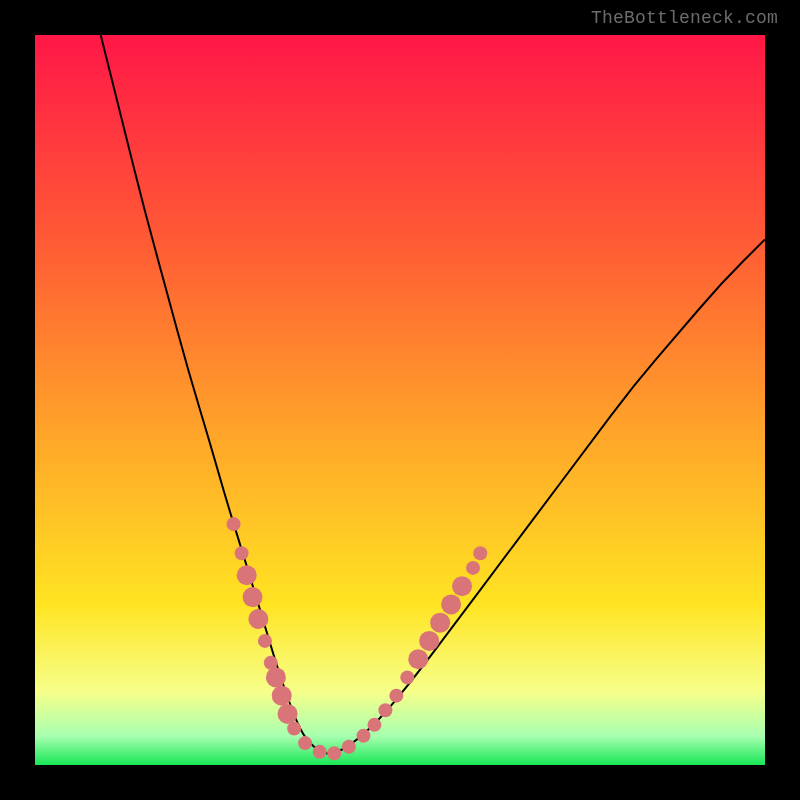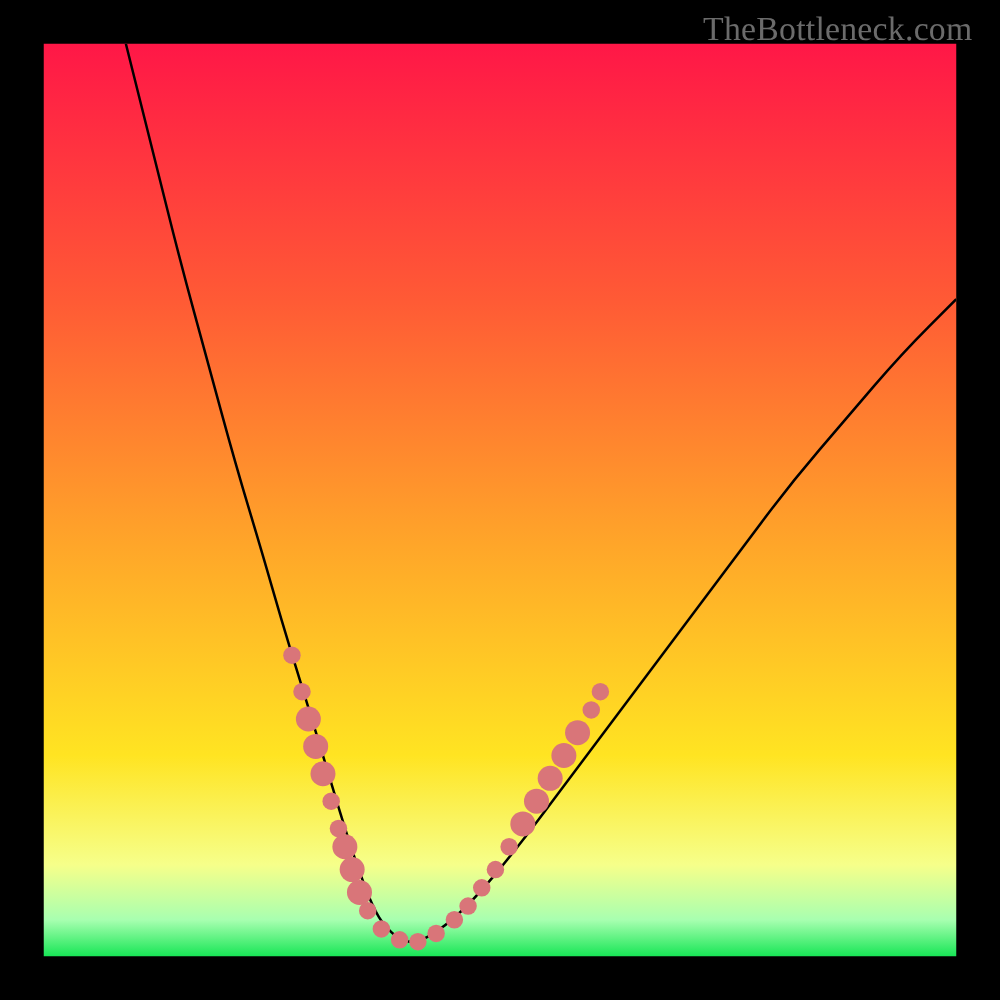--- a/index.html
+++ b/index.html
@@ -34,24 +34,24 @@
       var(--c-ylw2) 90%,
       var(--c-mint) 96%,
       var(--c-green) 100%
     );
   }
   .watermark {
     position: absolute;
     top: 8px;
     right: 22px;
     color: #6b6b6b;
-    font-size: 27px;
+    font-size: 18px;
     font-weight: 500;
     letter-spacing: 0.2px;
-    font-family: Liberation Serif, serif;
+    font-family: Liberation Mono, monospace;
   }
   svg {
     position: absolute;
     top: 0;
     left: 0;
   }
 </style>
 </head>
 <body>
 

